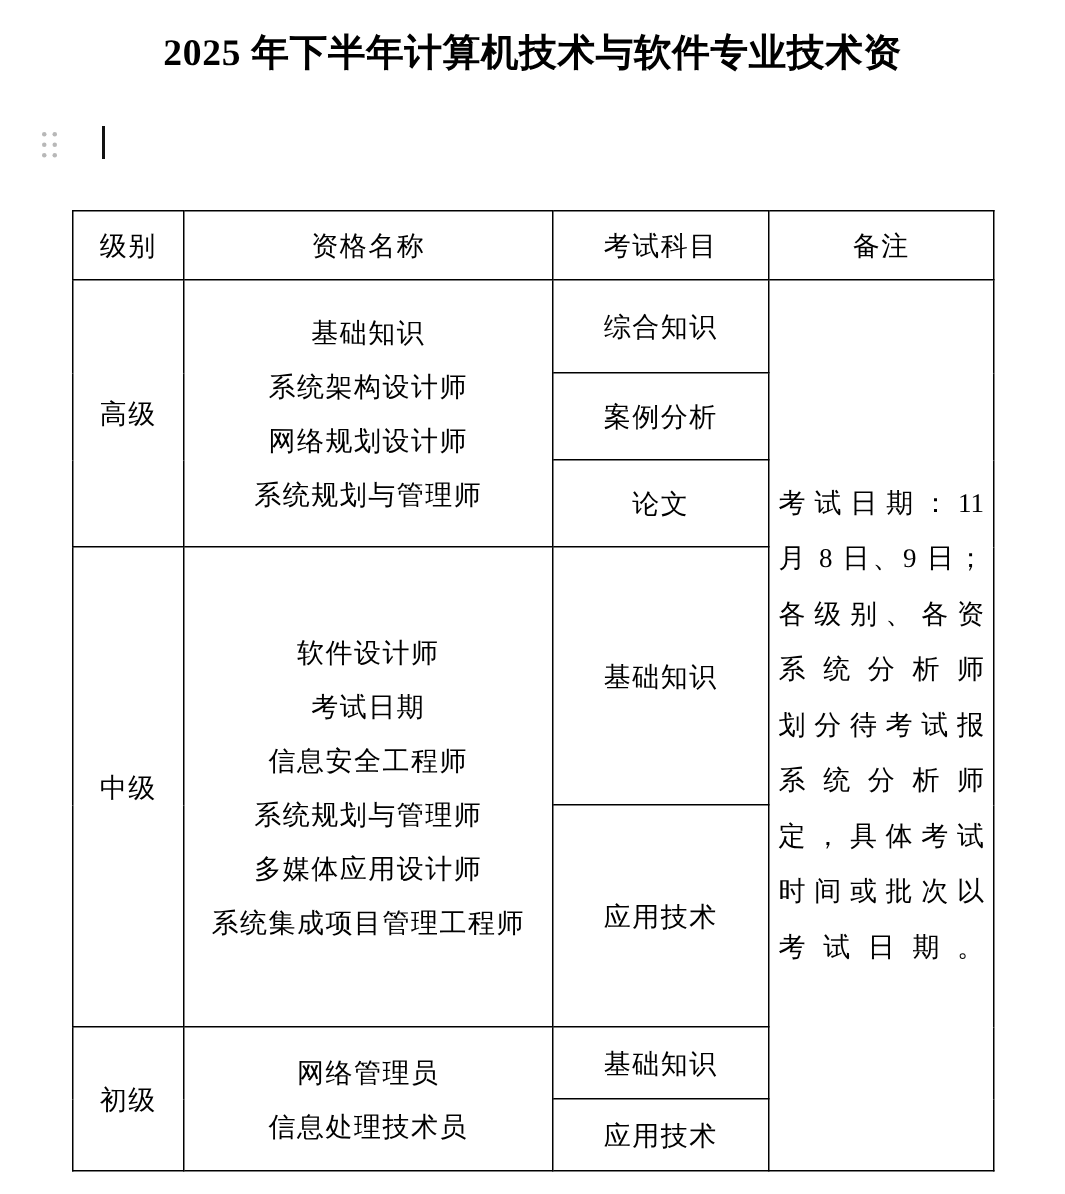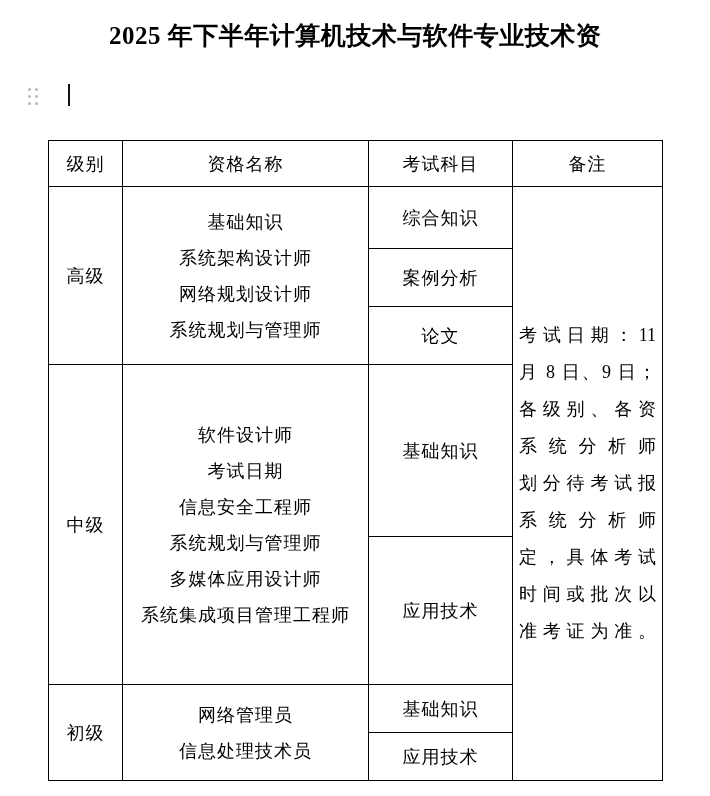--- a/index.html
+++ b/index.html
@@ -178,21 +178,21 @@
           <td class="subj-cell">综合知识</td>
           <td class="note-cell" rowspan="7">
             <span class="ln">考试日期：11</span>
             <span class="ln">月 8 日、9 日；</span>
             <span class="ln">各级别、各资</span>
             <span class="ln">系统分析师</span>
             <span class="ln">划分待考试报</span>
             <span class="ln">系统分析师</span>
             <span class="ln">定，具体考试</span>
             <span class="ln">时间或批次以</span>
-            <span class="ln">准考证为准。</span>
+            <span class="ln">考试日期。</span>
           </td>
         </tr>
         <tr class="h-adv-2">
           <td class="subj-cell">案例分析</td>
         </tr>
         <tr class="h-adv-3">
           <td class="subj-cell">论文</td>
         </tr>
 
         <tr class="h-mid-1">

